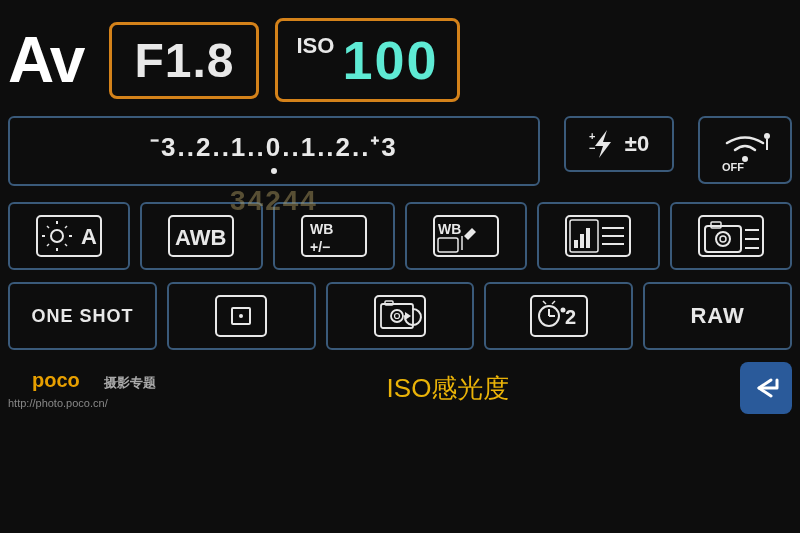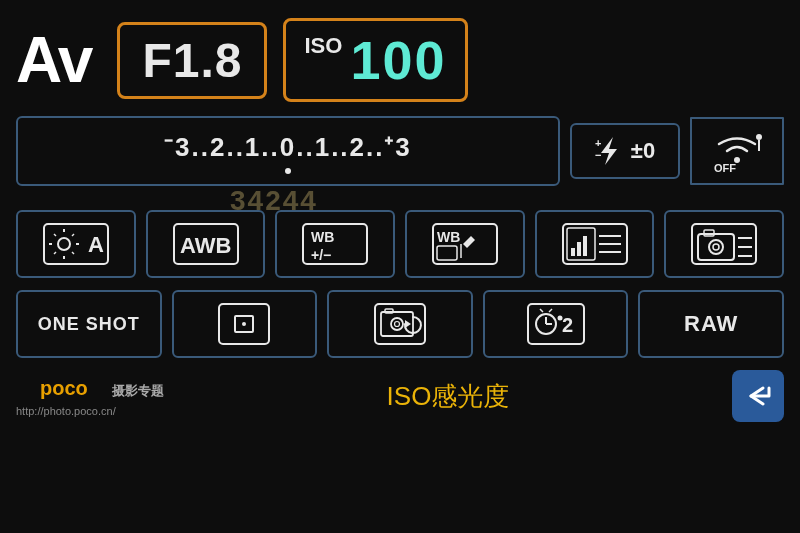--- a/index.html
+++ b/index.html
@@ -11,21 +11,21 @@
       color: #e8e8e8;
       overflow: hidden;
       position: relative;
     }
 
     .screen {
       width: 800px;
       height: 533px;
       background: #0d0d0d;
       position: relative;
-      padding: 18px 16px;
+      padding: 18px 8px;
     }
 
     
     .top-row {
       display: flex;
       align-items: center;
       gap: 16px;
       margin-bottom: 14px;
     }
 
@@ -66,23 +66,23 @@
     .iso-value {
       font-size: 54px;
       font-weight: bold;
       color: #5eead4;
       letter-spacing: 2px;
     }
 
     
     .exposure-row {
       display: flex;
-      gap: 10px;
-      margin-bottom: 24px;
-      align-items: center;
+      gap: 24px;
+      margin-bottom: 16px;
+      align-items: flex-start;
     }
 
     .exposure-scale-box {
       flex: 1;
       border: 2px solid #3a5a7a;
       border-radius: 6px;
       padding: 10px 18px;
       display: flex;
       flex-direction: column;
       align-items: center;
@@ -107,21 +107,21 @@
       gap: 4px;
       font-size: 24px;
       font-weight: bold;
       color: #e8e8e8;
       min-width: 110px;
       justify-content: center;
     }
 
     .wifi-box {
       border: 2px solid #3a5a7a;
-      border-radius: 1px;
+      border-radius: 7px;
       padding: 10px 14px;
       display: flex;
       align-items: center;
       justify-content: center;
       min-width: 90px;
     }
 
     
     .icon-row {
       display: flex;

